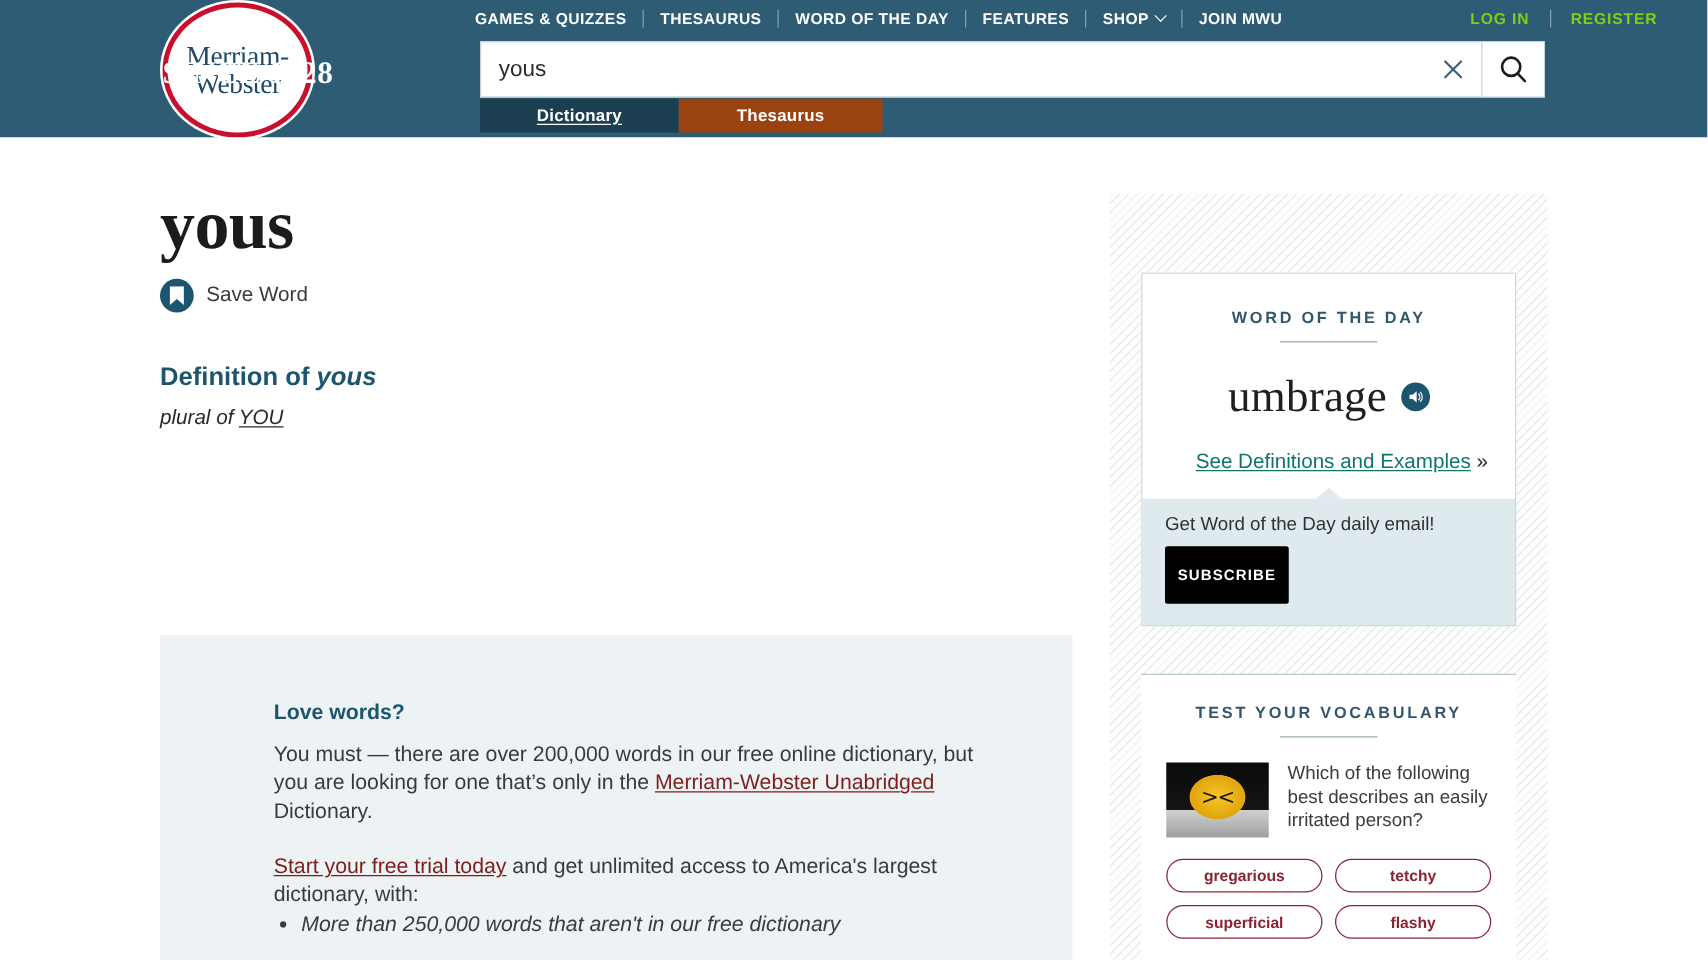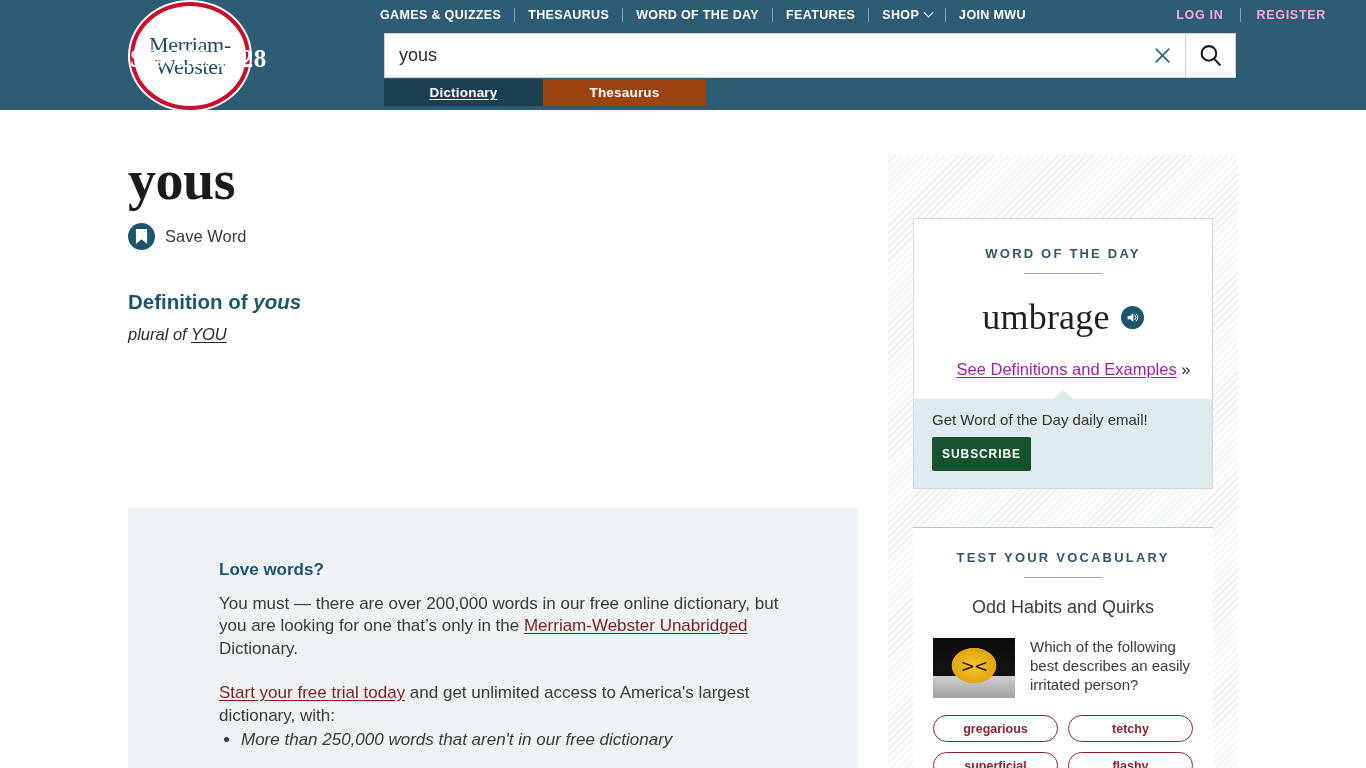--- a/index.html
+++ b/index.html
@@ -79,21 +79,21 @@
     border-right: 1.6px solid #fff;
     border-bottom: 1.6px solid #fff;
     transform: rotate(45deg) translate(-2px,-2px);
   }
   .authnav {
     position: absolute; right: 24px; top: 8px;
     display: flex; align-items: center;
     font-size: 12.5px; font-weight: 700;
     letter-spacing: 0.7px;
   }
-  .authnav a { color: #f9a8d4; text-decoration: none; padding: 0 16px; }
+  .authnav a { color: #84cc16; text-decoration: none; padding: 0 16px; }
   .authnav .divider { width: 1px; height: 14px; background: rgba(255,255,255,0.42); }
 
   
   .searchbar {
     position: absolute; left: 384px; top: 33px;
     width: 852px; height: 45px;
     background: #ffffff;
     border: 1px solid #c9d4da;
     display: flex; align-items: stretch;
   }
@@ -293,21 +293,21 @@
   }
   .audio-icon svg { width: 13px; height: 13px; }
   .wotd-link {
     margin-top: 22px;
     text-align: center;
     font-size: 16.5px;
     color: #2a2a2a;
     padding-bottom: 20px;
   }
   .wotd-link a {
-    color: #a21caf; text-decoration: underline;
+    color: #0f766e; text-decoration: underline;
     text-underline-offset: 2px;
     margin-left: 21px;
   }
 
   .email-strip {
     background: #dfeaee;
     padding: 12px 18px 17px 18px;
     position: relative;
   }
   .email-strip:before {
@@ -329,22 +329,22 @@
     height: 34px;
     border: 1px solid #c5d2d8;
     background: #fff;
     font-size: 13.5px;
     font-family: "Liberation Sans", sans-serif;
     padding: 0 10px;
     color: #4b4b4b;
     outline: none;
   }
   .subscribe-btn {
-    width: 99px; height: 34px;
-    background: #14532d;
+    width: 99px; height: 46px;
+    background: #000000;
     border: 0; border-radius: 2px;
     color: #fff;
     font-size: 12px; font-weight: 700;
     letter-spacing: 0.9px;
     font-family: "Liberation Sans", sans-serif;
     cursor: pointer;
   }
 
   
   .tyv {
@@ -540,21 +540,20 @@
         <div class="email-label">Get Word of the Day daily email!</div>
         <div class="email-row">
           <button class="subscribe-btn">SUBSCRIBE</button>
         </div>
       </div>
     </section>
 
     <section class="tyv">
       <div class="card-kicker">TEST YOUR VOCABULARY</div>
       <div class="rule"></div>
-      <div class="tyv-title">Odd Habits and Quirks</div>
 
       <div class="quiz-q">
         <div class="quiz-img">
           <span class="face">&gt;&lt;</span>
         </div>
         <div class="quiz-text">Which of the following best describes an easily irritated person?</div>
       </div>
 
       <div class="quiz-answers">
         <button class="answer-btn">gregarious</button>

